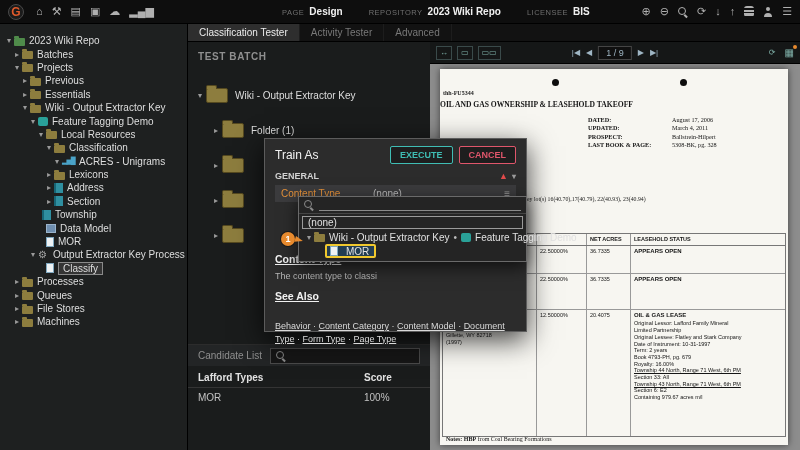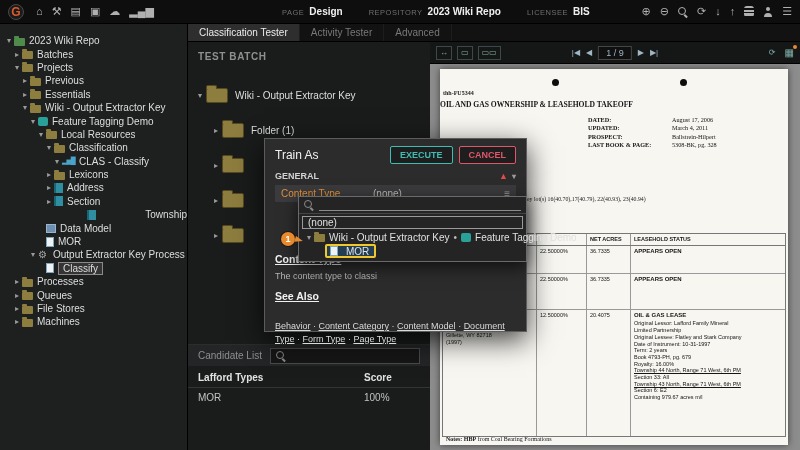--- a/index.html
+++ b/index.html
@@ -240,38 +240,38 @@
         <span class="tlabel">Local Resources</span>
       </div>
       <div class="trow" style="padding-left: 44px;">
         <span class="arr">▾</span>
         <span class="ticon ic-folder"></span>
         <span class="tlabel">Classification</span>
       </div>
       <div class="trow" style="padding-left: 52px;">
         <span class="arr">▾</span>
         <span class="ticon ic-chart"></span>
-        <span class="tlabel">CLAS - Classify</span>
+        <span class="tlabel">ACRES - Unigrams</span>
       </div>
       <div class="trow" style="padding-left: 44px;">
         <span class="arr">▸</span>
         <span class="ticon ic-folder"></span>
         <span class="tlabel">Lexicons</span>
       </div>
       <div class="trow" style="padding-left: 44px;">
         <span class="arr">▸</span>
         <span class="ticon ic-book"></span>
         <span class="tlabel">Address</span>
       </div>
       <div class="trow" style="padding-left: 44px;">
         <span class="arr">▸</span>
         <span class="ticon ic-book"></span>
         <span class="tlabel">Section</span>
       </div>
-      <div class="trow" style="padding-left: 32px; justify-content: space-between;">
+      <div class="trow" style="padding-left: 32px;">
         <span class="arr"></span>
         <span class="ticon ic-book"></span>
         <span class="tlabel">Township</span>
       </div>
       <div class="trow" style="padding-left: 36px;">
         <span class="arr"></span>
         <span class="ticon ic-data"></span>
         <span class="tlabel">Data Model</span>
       </div>
       <div class="trow" style="padding-left: 36px;">

